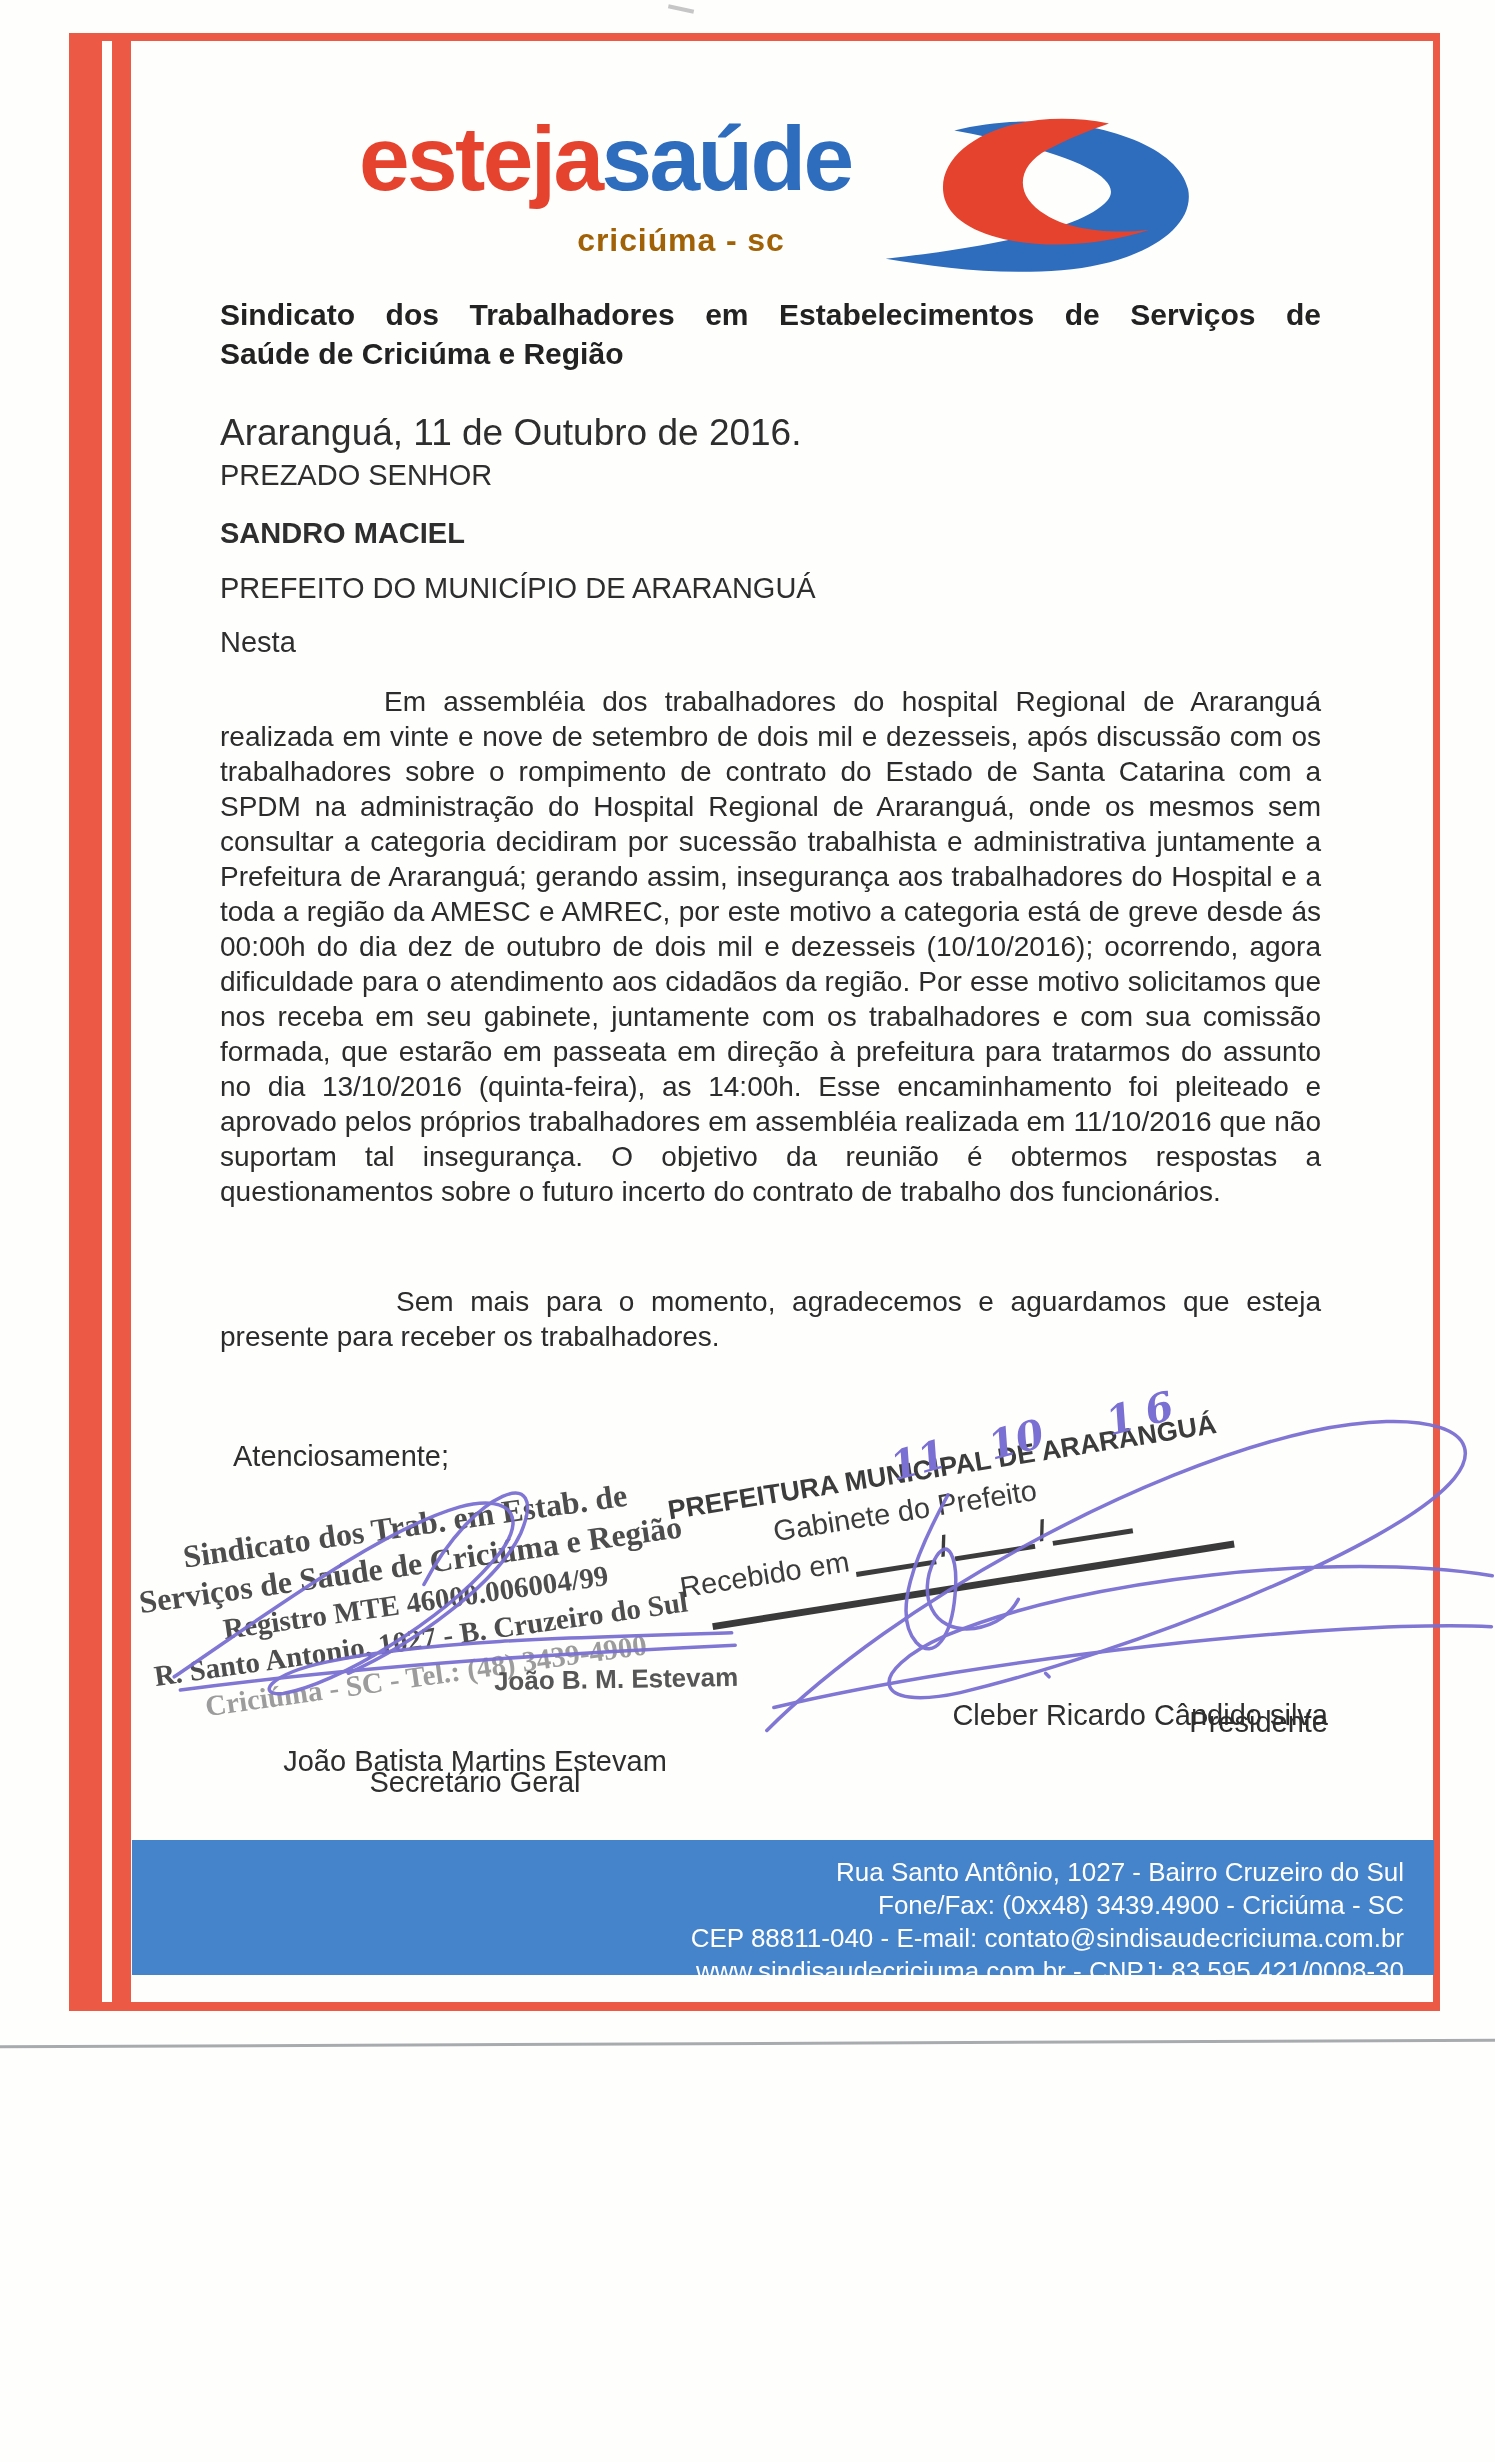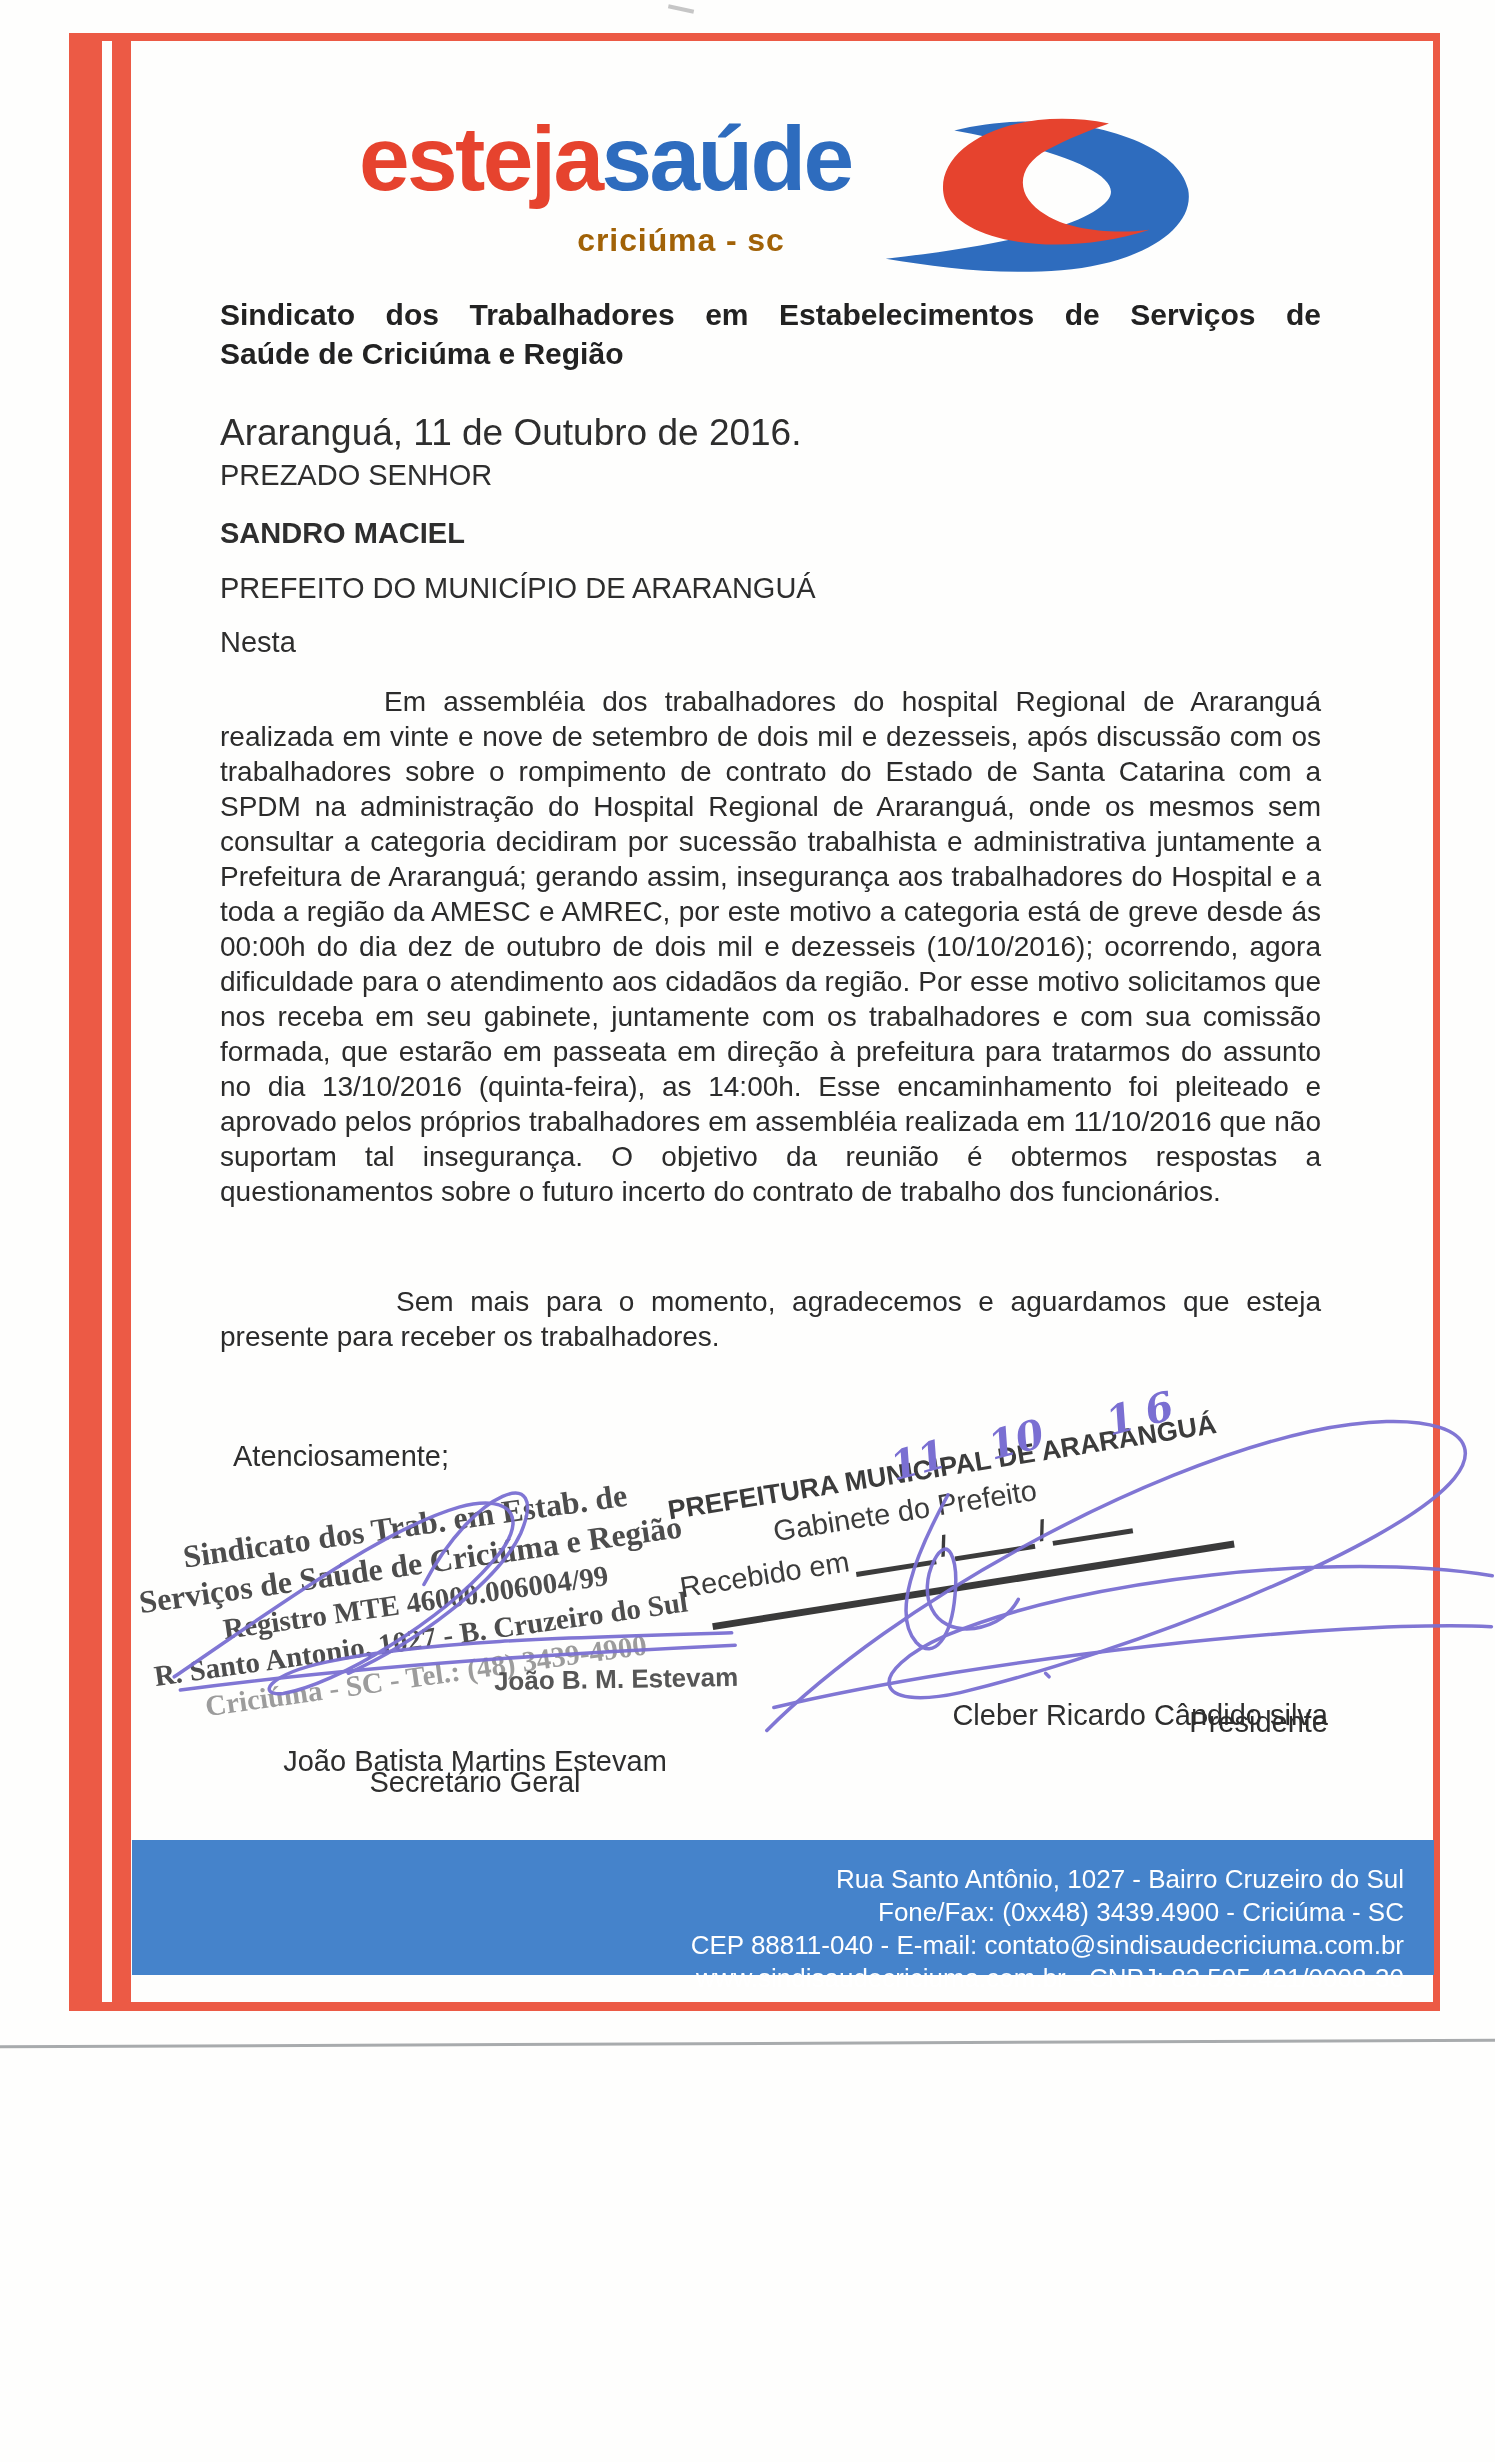--- a/index.html
+++ b/index.html
@@ -67,21 +67,21 @@
   
   .sigblock{width:510px;text-align:center;font-size:29px;}
   #sig-left-name{left:220px;top:1699px;margin-top:46px;}
   #sig-left-role{left:220px;top:1766px;}
   #sig-right-name{left:818px;top:1699px;text-align:right;}
   #sig-right-role{left:818px;top:1706px;text-align:right;}
   #sig-left-stamped{left:494px;top:1664px;font-size:26px;font-weight:bold;color:#444;opacity:.9;transform:rotate(-1deg);}
 
   
   #footer-bar{left:132px;top:1840px;width:1302px;height:135px;background:#4583cb;
-    color:#ffffff;text-align:right;font-size:26px;line-height:33px;padding-top:23px;box-sizing:border-box;padding-right:30px;}
+    color:#ffffff;text-align:right;font-size:26px;line-height:33px;padding-top:16px;box-sizing:border-box;padding-right:30px;}
 
   #ink-overlay{left:0;top:0;pointer-events:none;}
 </style>
 </head>
 <body>
 
 <div id="canvas">
 
   <div class="abs" id="scan-mark"></div>
   <div class="abs frame" id="frame-top"></div>

